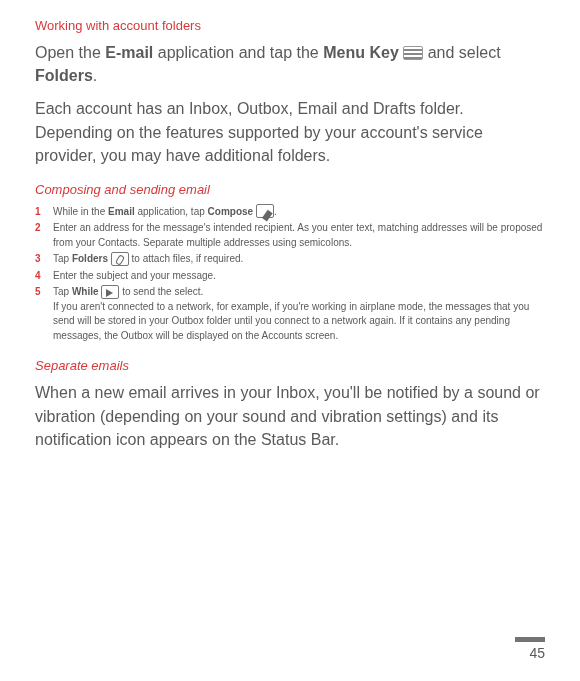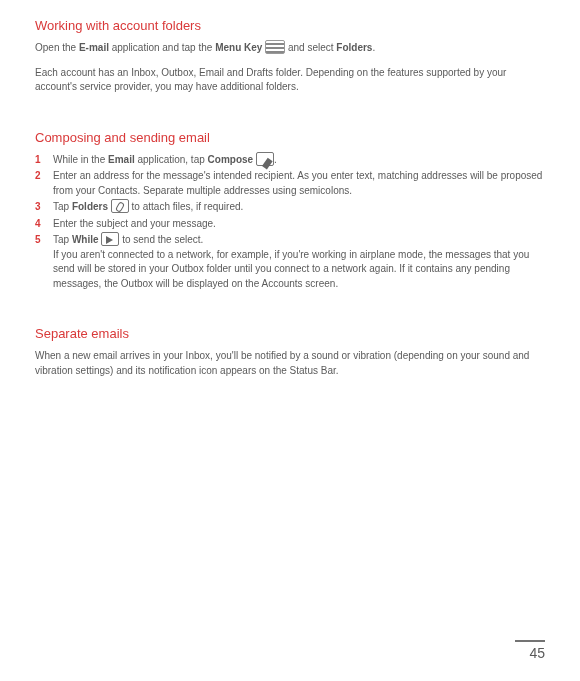--- a/index.html
+++ b/index.html
@@ -17,24 +17,25 @@
       background: #fff;
     }
     .heading {
       color: #d93939;
       font-size: 13px;
       font-weight: normal;
       margin-bottom: 8px;
       margin-top: 0;
     }
     .heading.spaced {
-      margin-top: 35px;
+      margin-top: 15px;
+      font-style: italic;
     }
     .para {
-      font-size: 10px;
+      font-size: 16px;
       line-height: 1.45;
       margin-bottom: 10px;
       font-weight: 300;
     }
     .bold {
       font-weight: bold;
       color: #5a5a5a;
     }
     ol {
       list-style: none;
@@ -131,21 +132,21 @@
       border-left: 7px solid #666;
       border-top: 4px solid transparent;
       border-bottom: 4px solid transparent;
     }
     .page-num {
       position: absolute;
       bottom: 20px;
       right: 35px;
       font-size: 14px;
       color: #5a5a5a;
-      border-top: 2px solid #737373;
+      border-top: 5px solid #737373;
       padding-top: 3px;
       width: 30px;
       text-align: right;
     }
   </style>
 </head>
 <body>
 
 <h2 class="heading">Working with account folders</h2>
 

